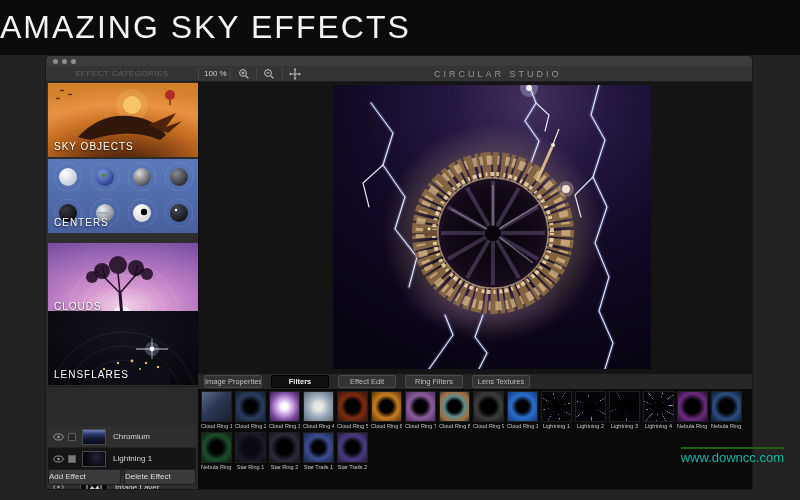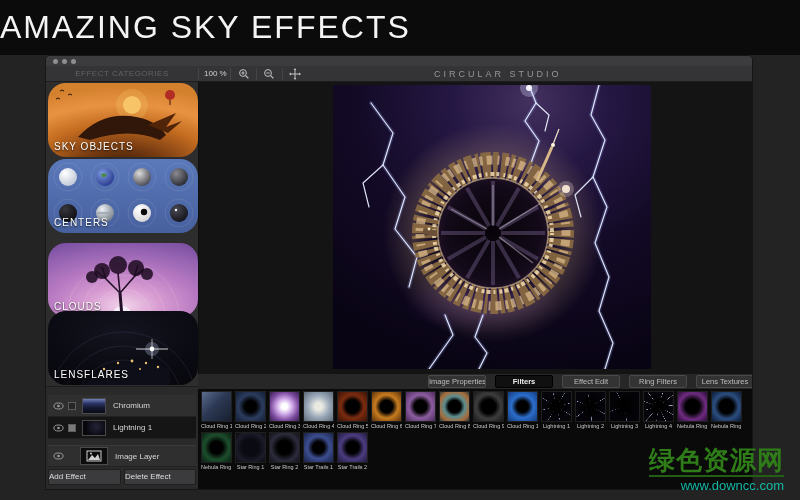--- a/index.html
+++ b/index.html
@@ -23,47 +23,47 @@
   .tb-cats { position:absolute; left:0; top:0; width:152px; height:16px; line-height:16px;
              text-align:center; color:#626262; font-size:8px; letter-spacing:.5px; }
   .tb-sep { position:absolute; top:2px; width:1px; height:12px; background:#454547; }
   .tb-zoomval { position:absolute; left:158px; top:0; height:16px; line-height:16px;
                 color:#cfcfcf; font-size:8px; }
   .tb-icon { position:absolute; top:2px; width:12px; height:12px; cursor:pointer; }
   .tb-title { position:absolute; left:388px; top:0; height:16px; line-height:16px;
               color:#969696; font-size:9px; letter-spacing:3px; }
 
   
-  .cat { position:absolute; left:2px; width:150px; height:74px; overflow:hidden; cursor:pointer;border-radius:18px; }
+  .cat { position:absolute; left:2px; width:150px; height:74px; overflow:hidden; cursor:pointer; }
   .cat svg { position:absolute; left:0; top:0; }
   .cat-label { position:absolute; left:6px; bottom:5px; color:#fff; font-size:10px;
                letter-spacing:1px; text-shadow:0 1px 2px rgba(0,0,0,.8); }
 
   
   .layers { position:absolute; left:0; top:330px; width:152px; height:105px; background:#2a2a2a;
             border-top:1px solid #1c1c1c; }
   .layer-row { position:absolute; left:2px; width:148px; height:22px; background:#2f2f2f;
-               border-bottom:1px solid #222; display:flex; align-items:center; cursor:pointer; }
+               border-bottom:1px solid #222; display:flex; align-items:center; cursor:pointer;margin-top:31px; }
   .layer-row.selected { background:#151515; }
   .layer-eye { margin-left:5px; width:11px; height:8px; flex:0 0 auto; }
   .layer-check { margin-left:4px; width:8px; height:8px; border:1px solid #5c5c5c; background:#262626; flex:0 0 auto; }
   .layer-check.filled { background:#7a7a7a; }
   .layer-thumb { margin-left:6px; width:24px; height:16px; border:1px solid #4a4a4a; flex:0 0 auto; }
   .layer-name { margin-left:7px; color:#d6d6d6; font-size:8px; }
   .btn { position:absolute; top:82px; height:16px; background:#3b3b3d; border:1px solid #1e1e1e;
          border-radius:2px; color:#dedede; font-size:8px; text-align:left; line-height:14px; cursor:pointer; }
 
   
   .canvas { position:absolute; left:152px; top:26px; width:556px; height:291px; background:#141414;
             border-left:1px solid #0e0e0e; }
   .artwork { position:absolute; left:134px; top:3px; width:318px; height:284px; }
 
   
   .tabsbar { position:absolute; left:152px; top:317px; width:556px; height:16px; background:#272727;
-             border-top:1px solid #141414; display:flex; align-items:center; gap:9px; padding-left:6px;justify-content:flex-end; }
+             border-top:1px solid #141414; display:flex; align-items:center; gap:9px; padding-left:6px; }
   .tab { width:58px; height:13px; line-height:12px; text-align:center; font-size:7.5px; color:#bdbdbd;
          background:#333333; border:1px solid #4a4a4a; border-radius:2px; cursor:pointer;
          white-space:nowrap; overflow:hidden; }
   .tab.active { background:#101010; border-color:#000; color:#f0f0f0; font-weight:bold; }
   .fxpanel { position:absolute; left:152px; top:333px; width:556px; height:102px; background:#0a0a0a; }
   .fxrow { position:absolute; left:3px; display:flex; gap:3px; }
   .fxrow.r1 { top:2px; } .fxrow.r2 { top:43px; }
   .fx { width:31px; }
   .fx-img { width:31px; height:31px; border:1px solid #1f1f1f; cursor:pointer; }
   .fx-label { margin-top:1px; width:31px; text-align:center; color:#c9c9c9; font-size:5.5px;
@@ -496,18 +496,17 @@
           <div class="fx">
             <div class="fx-img" style="background: radial-gradient(circle, rgb(0, 0, 0) 30%, rgb(76, 60, 128) 58%, rgb(32, 26, 64) 100%);"></div>
             <div class="fx-label">Star Trails 2</div>
           </div>
         </div>
     </div>
 
   </div>
 
   <div class="wm">
-    <div class="wm-name">绿色资源网</div>
     <hr class="wm-line">
     <div class="wm-url">www.downcc.com</div>
   </div>
 
 </div>
 
 </body></html>

